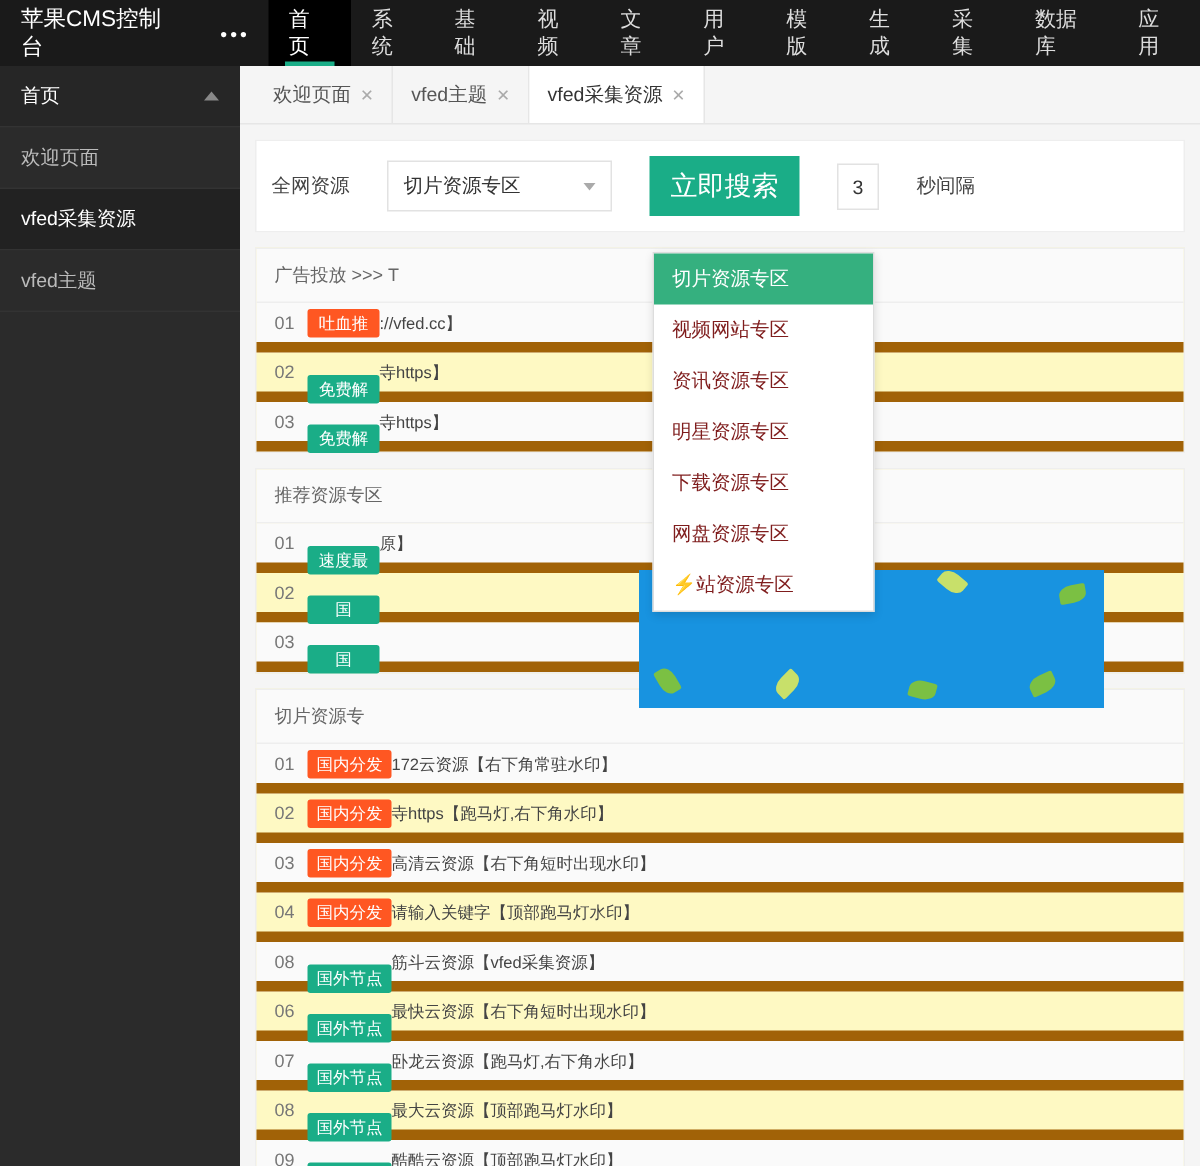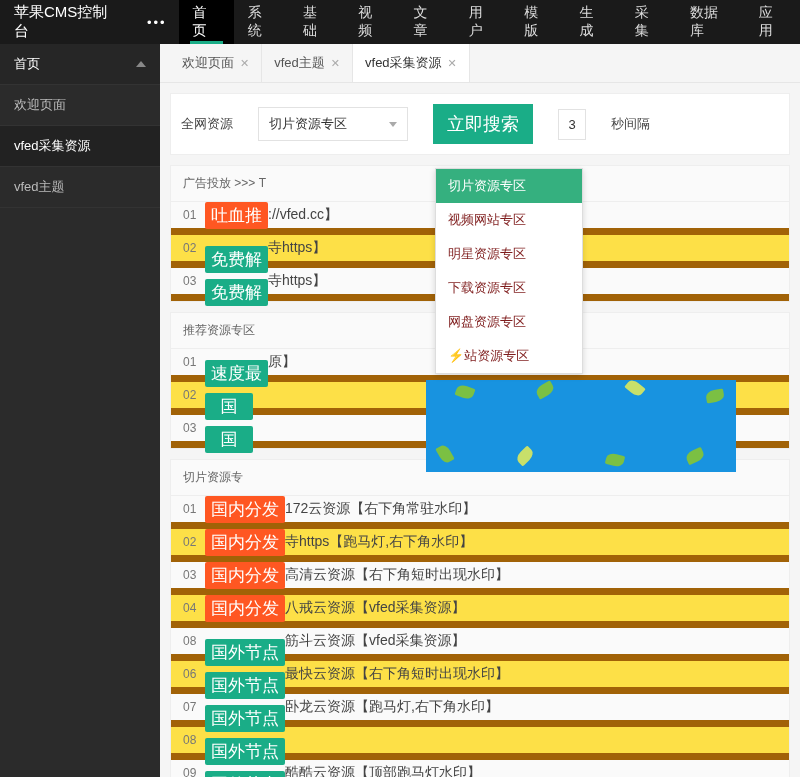--- a/index.html
+++ b/index.html
@@ -24,29 +24,29 @@
 .tab.active { background: #fff; color: #333; }
 .tabclose { color: #aaa; font-size: 11px; }
 
 .toolbar { background: #fff; margin: 10px; padding: 10px; display: flex; align-items: center; gap: 25px; border: 1px solid #eee; }
 .txt { color: #444; font-size: 13px; }
 .select { border: 1px solid #e2e2e2; padding: 7px 10px; min-width: 150px; display: flex; justify-content: space-between; align-items: center; cursor: pointer; background: #fff; }
 .input { border: 1px solid #e2e2e2; padding: 7px 10px; min-width: 150px; color: #999; background: #fff; }
 .btn { background: #1AAD87; color: #fff; padding: 8px 14px; border: none; cursor: pointer; font-size: 18px; }
 .num { border: 1px solid #e2e2e2; padding: 7px 8px; width: 28px; text-align: center; background: #fff; }
 
-.panel { background: #fde047; margin: 0 10px 10px 10px; border: 1px solid #eee; }
+.panel { background: #fef9c3; margin: 0 10px 10px 10px; border: 1px solid #eee; }
 .panelhead { padding: 9px 12px; color: #666; border-bottom: 1px solid #eee; background: #fafafa; font-size: 12px; }
 .row { display: flex; align-items: center; border-bottom: 7px solid #a16207; height: 33px; padding: 0 12px; }
 .row:nth-child(even) { background: #fafafa; }
 .idx { width: 22px; color: #777; font-size: 12px; }
-.badge { color: #fff; padding: 2px 6px; font-size: 17px; border-radius: 2px; min-width: 48px; text-align: center; }
+.badge { color: #fff; padding: 2px 6px; font-size: 11px; border-radius: 2px; min-width: 48px; text-align: center; }
 .badge.orange { background: #FF5722; }
 .badge.teal { background: #1AAD87; margin-top: 23px; }
-.desc { color: #444; font-size: 14px; }
+.desc { color: #444; font-size: 11px; }
 
 .dropdown { position: absolute; top: 124px; left: 275px; width: 148px; background: #fff; border: 1px solid #ddd; box-shadow: 0 2px 6px rgba(0,0,0,0.15); z-index: 20; }
 .ddopt { padding: 8px 12px; cursor: pointer; font-size: 13px; color: #7f1d1d; }
 .ddopt.sel { background: #35B07F; color: #fff; }
 
 .banner { position: absolute; top: 336px; left: 266px; width: 310px; height: 92px; background: #1893E0; z-index: 15; overflow: hidden; }
 .leaf { position: absolute; width: 18px; height: 12px; background: #7BC043; border-radius: 50% 10% 50% 10%; }
 
 .triup { width: 0; height: 0; border-left: 5px solid transparent; border-right: 5px solid transparent; border-bottom: 6px solid #888; }
 .tridown { width: 0; height: 0; border-left: 4px solid transparent; border-right: 4px solid transparent; border-top: 5px solid #aaa; display: inline-block; }
@@ -162,52 +162,54 @@
             <span class="desc">寺https【跑马灯,右下角水印】</span>
           </div>
           <div class="row">
             <span class="idx">03</span>
             <span class="badge orange">国内分发</span>
             <span class="desc">高清云资源【右下角短时出现水印】</span>
           </div>
           <div class="row">
             <span class="idx">04</span>
             <span class="badge orange">国内分发</span>
-            <span class="desc">八戒云资源【vfed采集资源】</span>
+            <span class="desc">请输入关键字【顶部跑马灯水印】</span>
           </div>
           <div class="row">
             <span class="idx">08</span>
             <span class="badge teal">国外节点</span>
             <span class="desc">筋斗云资源【vfed采集资源】</span>
           </div>
           <div class="row">
             <span class="idx">06</span>
             <span class="badge teal">国外节点</span>
             <span class="desc">最快云资源【右下角短时出现水印】</span>
           </div>
           <div class="row">
             <span class="idx">07</span>
             <span class="badge teal">国外节点</span>
             <span class="desc">卧龙云资源【跑马灯,右下角水印】</span>
           </div>
           <div class="row">
             <span class="idx">08</span>
             <span class="badge teal">国外节点</span>
+            <span class="desc">最大云资源【顶部跑马灯水印】</span>
           </div>
           <div class="row">
             <span class="idx">09</span>
             <span class="badge teal">国外节点</span>
             <span class="desc">酷酷云资源【顶部跑马灯水印】</span>
           </div>
         </div>
       </div>
 
     <div class="dropdown" id="dropdown">
         <div class="ddopt sel">切片资源专区</div>
         <div class="ddopt">视频网站专区</div>
+        <div class="ddopt">资讯资源专区</div>
         <div class="ddopt">明星资源专区</div>
         <div class="ddopt">下载资源专区</div>
         <div class="ddopt">网盘资源专区</div>
         <div class="ddopt">⚡站资源专区</div>
       </div>
 
     <div class="banner">
       <div class="leaf" style="top:6px;left:30px;transform:rotate(20deg)"></div>
       <div class="leaf" style="top:4px;left:110px;transform:rotate(-30deg)"></div>
       <div class="leaf" style="top:2px;left:200px;transform:rotate(40deg);background:#c8e06a"></div>

